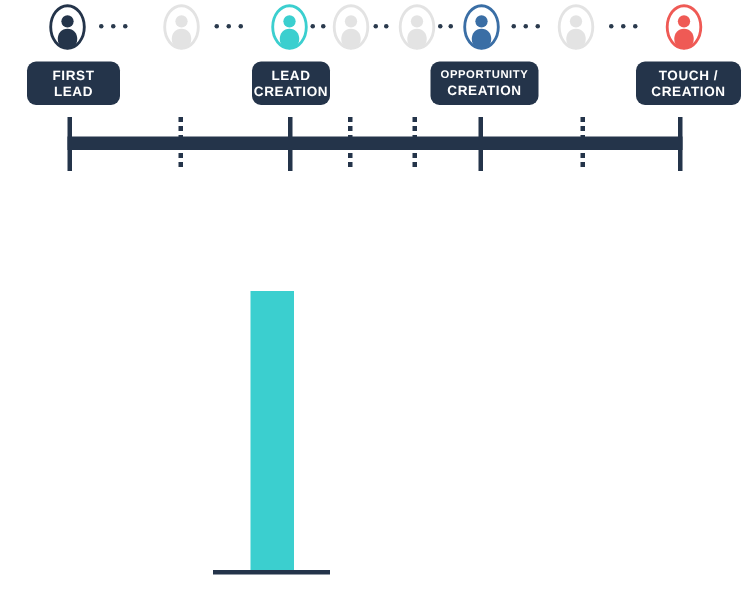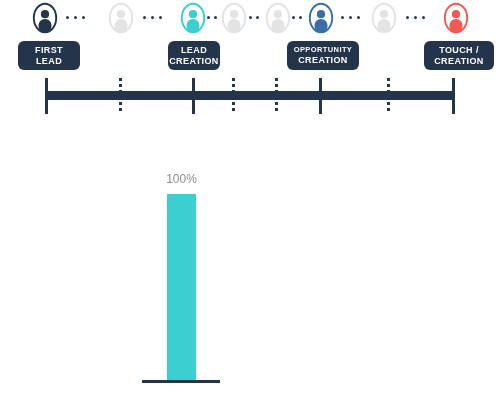--- a/index.html
+++ b/index.html
@@ -249,18 +249,17 @@
       <div class="tick dashed" style="left: 119px;"></div>
       <div class="tick solid" style="left: 192px;"></div>
       <div class="tick dashed" style="left: 232px;"></div>
       <div class="tick dashed" style="left: 275px;"></div>
       <div class="tick solid" style="left: 319px;"></div>
       <div class="tick dashed" style="left: 387px;"></div>
       <div class="tick solid" style="left: 452px;"></div>
     </div>
 
   <div class="chart" id="chart">
-    <div class="chart-value-label" id="chart-label" style="left: 145px; top: 22px; width: 73px; color: rgb(140, 140, 140);">100%</div>
     <div class="chart-bar" id="chart-bar" style="left: 167px; width: 29px; top: 44px; height: 186px; background: rgb(59, 207, 207);"></div>
     <div class="chart-baseline" id="chart-baseline" style="left: 142px; top: 230px; width: 78px; background: rgb(36, 52, 74);"></div>
   </div>
 
 </div>
 
 </body></html>

